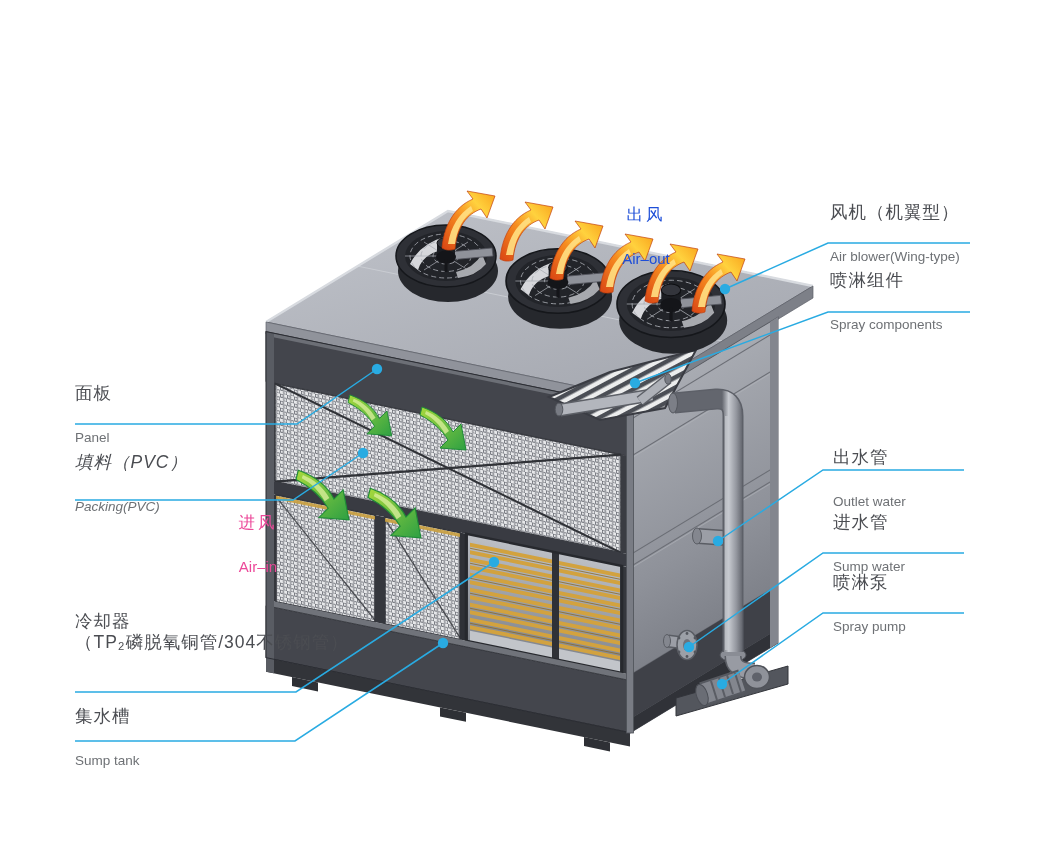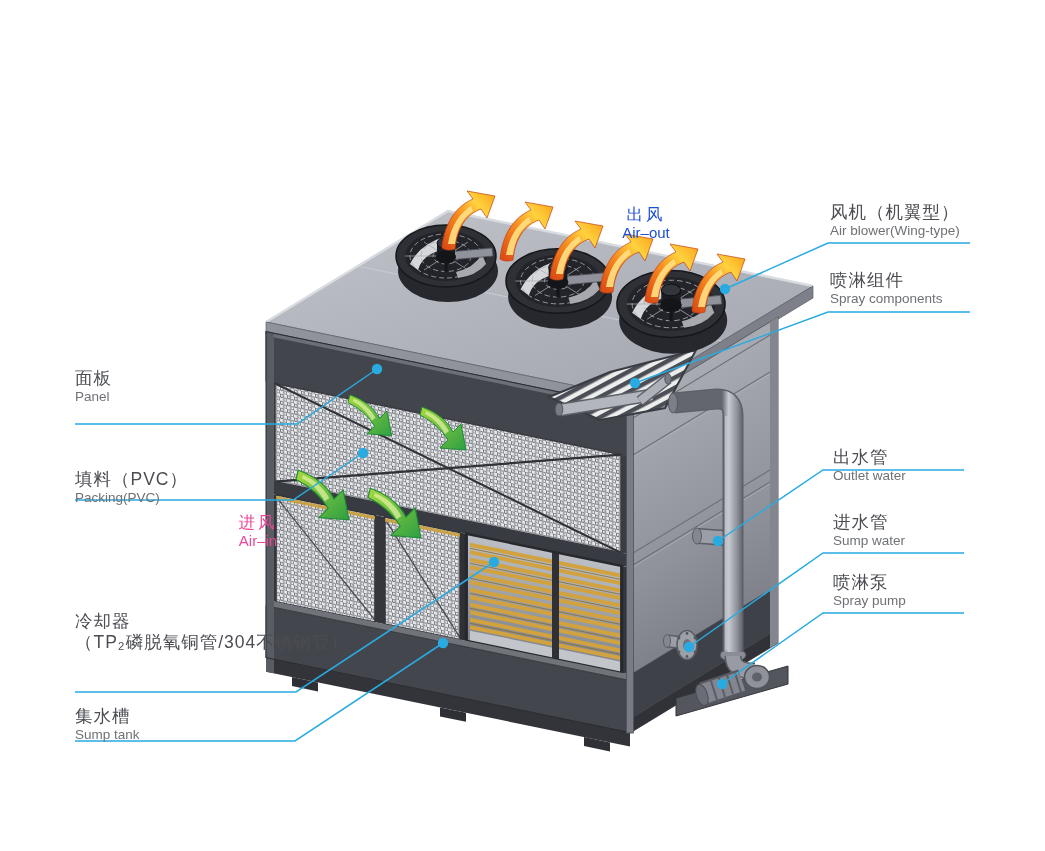--- a/index.html
+++ b/index.html
@@ -1,21 +1,21 @@
 <!DOCTYPE html>
 <html><head>
 <meta charset="utf-8">
 <style>
   html,body{margin:0;padding:0;background:#ffffff;}
   #stage{position:relative;width:1045px;height:851px;background:#ffffff;overflow:hidden;
          font-family:"Liberation Sans","DejaVu Sans",sans-serif;}
   #scene{position:absolute;left:0;top:0;}
   .lbl{position:absolute;line-height:1.22;}
   .cn{display:block;font-size:17.5px;color:#4b4d52;letter-spacing:1px;white-space:nowrap;}
-  .en{display:block;font-size:13.5px;color:#6e7175;white-space:nowrap;}
+  .en{display:block;font-size:13.5px;color:#6e7175;white-space:nowrap;margin-top:26px;}
   .lbl.center{text-align:center;}
   .lbl.orange .cn,.lbl.orange .en{color:#1d4ed8;}
   .lbl.green .cn,.lbl.green .en{color:#ec4899;}
   .lbl.orange .cn,.lbl.green .cn{font-size:16.5px;letter-spacing:3px;}
   .lbl.orange .en,.lbl.green .en{font-size:15px;}
   .en.indent{padding-left:27px;}
 </style>
 </head>
 <body>
 
@@ -334,25 +334,25 @@
     <circle cx="494" cy="562" r="5.2"></circle>
         <circle cx="443" cy="643" r="5.2"></circle>
     <circle cx="725" cy="289" r="5.2"></circle>
         <circle cx="635" cy="383" r="5.2"></circle>
     <circle cx="718" cy="541" r="5.2"></circle>
         <circle cx="689" cy="647" r="5.2"></circle>
     <circle cx="722" cy="684" r="5.2"></circle>
   </g>
 </svg>
 
-  <div class="lbl" style="left:75px;top:368px;">
+  <div class="lbl" style="left:75px;top:383px;">
     <span class="cn">面板</span>
     <span class="en">Panel</span>
   </div>
-  <div class="lbl" style="left:75px;top:469px;">
+  <div class="lbl" style="left:75px;top:452px;font-style:italic;">
     <span class="cn">填料（PVC）</span>
     <span class="en">Packing(PVC)</span>
   </div>
   <div class="lbl green center" style="left:222px;top:512px;width:72px;">
     <span class="cn">进风</span>
     <span class="en">Air–in</span>
   </div>
   <div class="lbl orange center" style="left:602px;top:204px;width:88px;">
     <span class="cn">出风</span>
     <span class="en">Air–out</span>

